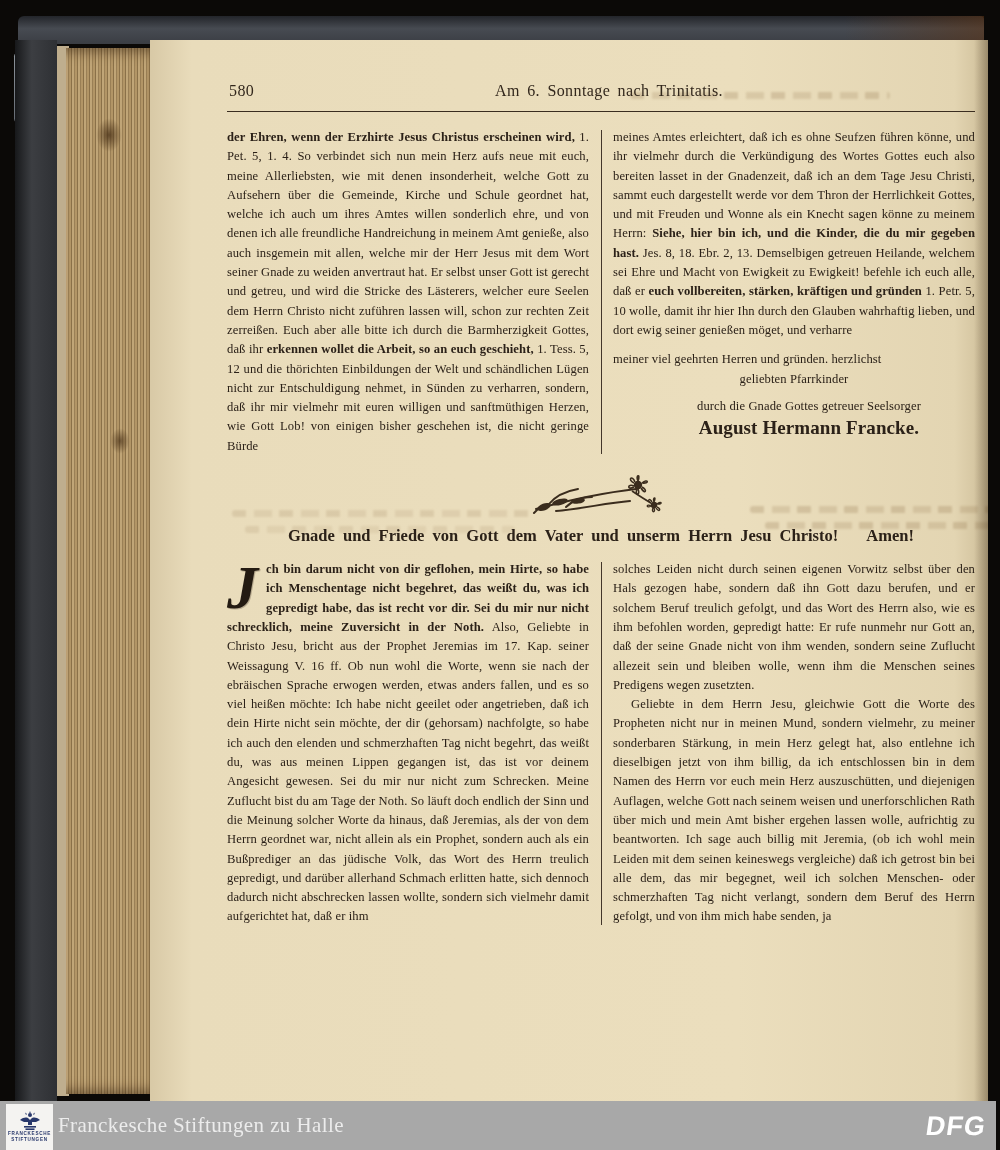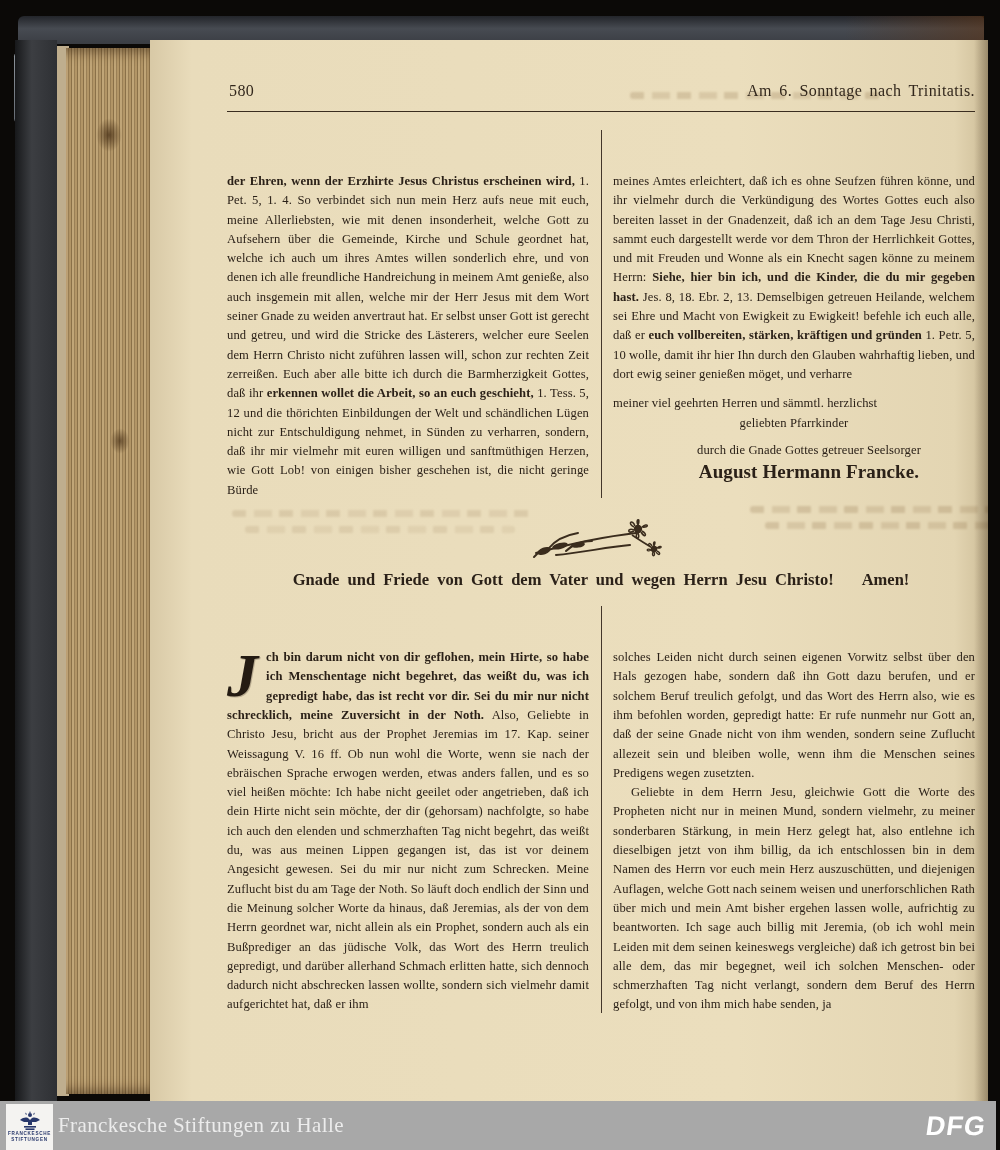--- a/index.html
+++ b/index.html
@@ -32,25 +32,25 @@
     background:linear-gradient(90deg,#dccfae 0%,#e9dcbb 4%,#ead dba 0),#e9dcbb;
     background:linear-gradient(90deg,#d8c9a6 0%,#e9dcbb 5%,#ebdebd 70%,#e3d5b2 96%,#cdbd98 100%);
     color:#2b2118;}
   .page::after{content:"";position:absolute;right:0;top:0;width:14px;height:100%;
     background:linear-gradient(90deg,transparent,rgba(61,43,23,.35));}
 
   .content{position:absolute;left:77px;top:42px;width:748px;}
 
   .pghead{position:relative;height:22px;font-size:16px;letter-spacing:.4px;color:#32271c;}
   .pgnum{position:absolute;left:2px;top:0;}
-  .runtitle{position:absolute;left:16px;right:0;text-align:right;word-spacing:3px;}
+  .runtitle{position:absolute;left:16px;right:0;text-align:center;word-spacing:3px;}
   .headrule{height:0;border-top:1.6px solid #3a2d20;margin-top:7px;}
 
   .cols{position:relative;display:flex;gap:24px;margin-top:16px;}
-  .col{width:362px;font-size:12.6px;line-height:19.3px;text-align:justify;letter-spacing:.1px;margin-top:44px;}
+  .col{width:362px;font-size:12.6px;line-height:19.3px;text-align:justify;letter-spacing:.1px;}
   .vrule{position:absolute;left:50%;top:2px;bottom:2px;width:0;border-left:1px solid #43362a;}
   .b{font-weight:700;}
   .sp{letter-spacing:3px;}
 
   .vale1{margin-top:10px;text-align:left;}
   .vale2{text-align:center;}
   .vale3{margin-top:8px;text-align:center;padding-left:30px;}
   .sig{margin-top:2px;text-align:center;padding-left:30px;font-size:19px;font-weight:700;}
   .dateline{margin-top:10px;text-align:left;font-size:13px;}
 
@@ -116,21 +116,21 @@
       </div>
       <div class="headrule"></div>
 
       <div class="cols">
         <div class="vrule"></div>
         <div class="col">
           <p class="p1"><span class="b">der Ehren, wenn der Erzhirte Jesus Christus erscheinen wird,</span><span> 1. Pet. 5, 1. 4.  So verbindet sich nun mein Herz aufs neue mit euch, meine Allerliebsten, wie mit denen insonderheit, welche Gott zu Aufsehern über die Gemeinde, Kirche und Schule geordnet hat, welche ich auch um ihres Amtes willen sonderlich ehre, und von denen ich alle freundliche Handreichung in meinem Amt genieße, also auch insgemein mit allen, welche mir der Herr Jesus mit dem Wort seiner Gnade zu weiden anvertraut hat.  Er selbst unser Gott ist gerecht und getreu, und wird die Stricke des Lästerers, welcher eure Seelen dem Herrn Christo nicht zuführen lassen will, schon zur rechten Zeit zerreißen. Euch aber alle bitte ich durch die Barmherzigkeit Gottes, daß ihr </span><span class="b">erkennen wollet die Arbeit, so an euch geschieht,</span><span> 1. Tess. 5, 12 und die thörichten Einbildungen der Welt und schändlichen Lügen nicht zur Entschuldigung nehmet, in Sünden zu verharren, sondern, daß ihr mir vielmehr mit euren willigen und sanftmüthigen Herzen, wie Gott Lob! von einigen bisher geschehen ist, die nicht geringe Bürde</span></p>
         </div>
         <div class="col">
           <p class="p1"><span>meines Amtes erleichtert, daß ich es ohne Seufzen führen könne, und ihr vielmehr durch die Verkündigung des Wortes Gottes euch also bereiten lasset in der Gnadenzeit, daß ich an dem Tage Jesu Christi, sammt euch dargestellt werde vor dem Thron der Herrlichkeit Gottes, und mit Freuden und Wonne als ein Knecht sagen könne zu meinem Herrn: </span><span class="b">Siehe, hier bin ich, und die Kinder, die du mir gegeben hast.</span><span> Jes. 8, 18.  Ebr. 2, 13.   Demselbigen getreuen Heilande, welchem sei Ehre und Macht von Ewigkeit zu Ewigkeit! befehle ich euch alle, daß er </span><span class="b">euch vollbereiten, stärken, kräftigen und gründen</span><span> 1. Petr. 5, 10 wolle, damit ihr hier Ihn durch den Glauben wahrhaftig lieben, und dort ewig seiner genießen möget, und verharre</span></p>
-          <div class="vale1">meiner viel geehrten Herren und sämmtl. herzlichst</div>
+          <div class="vale1">meiner viel geehrten Herren und gründen. herzlichst</div>
           <div class="vale2">geliebten Pfarrkinder</div>
           <div class="vale3">durch die Gnade Gottes getreuer Seelsorger</div>
           <div class="sig">August Hermann Francke.</div>
         </div>
       </div>
 
       <div class="divider">
         <svg width="150" height="50" viewBox="0 0 150 50">
           <g stroke="#3a2c1d" fill="none" stroke-width="2" stroke-linecap="round">
             <path d="M10 38 C 40 30, 75 22, 110 18"></path>
@@ -152,21 +152,21 @@
 
           <g transform="translate(128,34)" stroke="#3a2c1d" stroke-width="1.4" fill="none">
             <circle r="2.6" fill="#3a2c1d"></circle>
             <path d="M0-3 C-2-8,3-9,0-3 M3-1 C8-5,9 0,3-1 M3 2 C8 4,5 8,2 3 M0 3 C2 8,-3 8,-1 3 M-3 1 C-8 4,-8-2,-3 1 M-3-2 C-8-4,-4-8,-2-3"></path>
           </g>
           <path d="M106 20 C 112 24, 118 28, 125 32" stroke="#3a2c1d" stroke-width="1.6" fill="none"></path>
         </svg>
       </div>
 
       <div class="greeting">
-        <span>Gnade und Friede von Gott dem Vater und wegen Herrn Jesu Christo!</span><span class="amen">Amen!</span>
+        <span>Gnade und Friede von Gott dem Vater und unserm Herrn Jesu Christo!</span><span class="amen">Amen!</span>
       </div>
 
       <div class="cols sermon-cols">
         <div class="vrule"></div>
         <div class="col">
           <p class="p1"><span class="dropcap">J</span><span><span class="b">ch bin darum nicht von dir geflohen, mein Hirte, so habe ich Menschentage nicht begehret, das weißt du, was ich gepredigt habe, das ist recht vor dir. Sei du mir nur nicht schrecklich, meine Zuversicht in der Noth.</span><span> Also, Geliebte in Christo Jesu, bricht aus der Prophet Jeremias im 17. Kap. seiner Weissagung V. 16 ff.   Ob nun wohl die Worte, wenn sie nach der ebräischen Sprache erwogen werden, etwas anders fallen, und es so viel heißen möchte: Ich habe nicht geeilet oder angetrieben, daß ich dein Hirte nicht sein möchte, der dir (gehorsam) nachfolgte, so habe ich auch den elenden und schmerzhaften Tag nicht begehrt, das weißt du, was aus meinen Lippen gegangen ist, das ist vor deinem Angesicht gewesen.  Sei du mir nur nicht zum Schrecken.  Meine Zuflucht bist du am Tage der Noth. So läuft doch endlich der Sinn und die Meinung solcher Worte da hinaus, daß Jeremias, als der von dem Herrn geordnet war, nicht allein als ein Prophet, sondern auch als ein Bußprediger an das jüdische Volk, das Wort des Herrn treulich gepredigt, und darüber allerhand Schmach erlitten hatte, sich dennoch dadurch nicht abschrecken lassen wollte, sondern sich vielmehr damit aufgerichtet hat, daß er ihm</span></span></p>
         </div>
         <div class="col">
           <p class="p1">solches Leiden nicht durch seinen eigenen Vorwitz selbst über den Hals gezogen habe, sondern daß ihn Gott dazu berufen, und er solchem Beruf treulich gefolgt, und das Wort des Herrn also, wie es ihm befohlen worden, gepredigt hatte:  Er rufe nunmehr nur Gott an, daß der seine Gnade nicht von ihm wenden, sondern seine Zuflucht allezeit sein und bleiben wolle, wenn ihm die Menschen seines Predigens wegen zusetzten.</p>
           <p class="p2">Geliebte in dem Herrn Jesu, gleichwie Gott die Worte des Propheten nicht nur in meinen Mund, sondern vielmehr, zu meiner sonderbaren Stärkung, in mein Herz gelegt hat, also entlehne ich dieselbigen jetzt von ihm billig, da ich entschlossen bin in dem Namen des Herrn vor euch mein Herz auszuschütten, und diejenigen Auflagen, welche Gott nach seinem weisen und unerforschlichen Rath über mich und mein Amt bisher ergehen lassen wolle, aufrichtig zu beantworten.  Ich sage auch billig mit Jeremia, (ob ich wohl mein Leiden mit dem seinen keineswegs vergleiche) daß ich getrost bin bei alle dem, das mir begegnet, weil ich solchen Menschen- oder schmerzhaften Tag nicht verlangt, sondern dem Beruf des Herrn gefolgt, und von ihm mich habe senden, ja</p>

